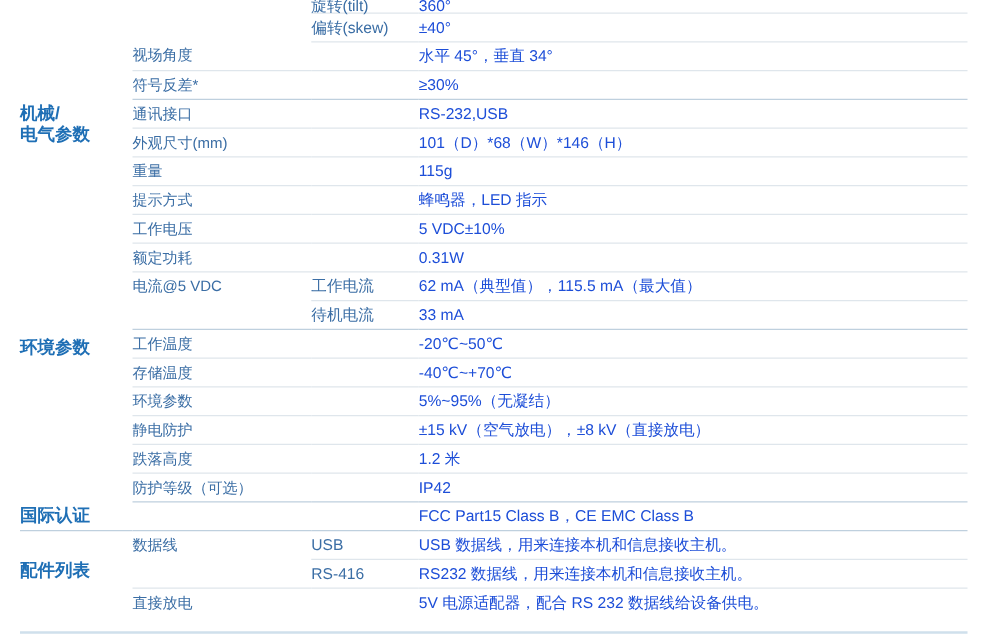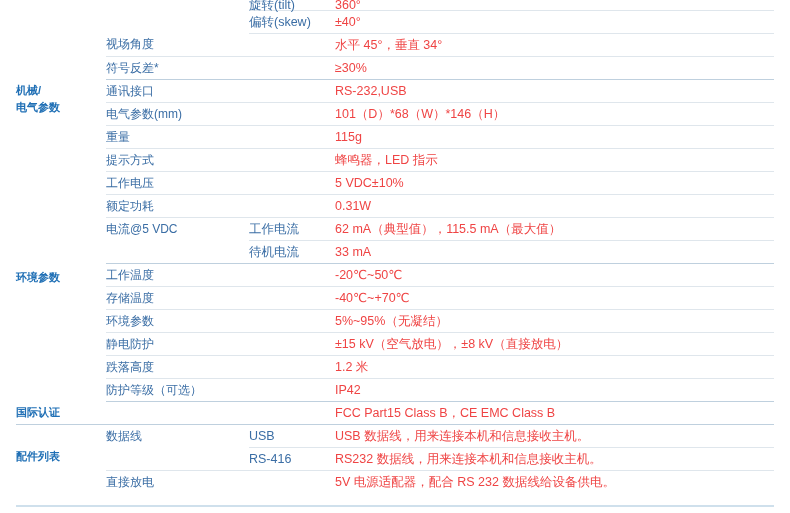--- a/index.html
+++ b/index.html
@@ -36,37 +36,37 @@
   .col-cat { width: 90px; }
   .col-name { width: 143px; }
   .col-sub { width: 86px; }
   .col-val { width: 439px; }
 
   .cell-cat {
     color: #1f6fb5;
     font-weight: bold;
     padding-left: 22px;
     box-sizing: border-box;
-    font-size: 11px;
+    font-size: 14px;
   }
   .cell-name {
     color: #3b6ea5;
     padding-left: 22px;
     box-sizing: border-box;
     font-size: 12px;
   }
   .cell-sub {
     color: #3b6ea5;
     padding-left: 0px;
     box-sizing: border-box;
     font-size: 12.5px;
     margin-top: 29px;
   }
   .cell-val {
-    color: #ef4444;
+    color: #1d4ed8;
     padding-left: 0px;
     box-sizing: border-box;
     font-size: 12.5px;
     margin-top: 12px;
   }
   .val-indent {
     padding-left: 80px;
   }
   .rule-thin {
     border-bottom: 1px solid #dfe6ec;
@@ -132,21 +132,21 @@
         <td class="cell-cat cat-stack" rowspan="8" style="vertical-align:top; padding-top:3px;">
           <div>机械/</div>
           <div>电气参数</div>
         </td>
         <td class="cell-name rule-thin">通讯接口</td>
         <td class="cell-sub rule-thin"></td>
         <td class="cell-val rule-thin">RS-232,USB</td>
       </tr>
 
       <tr>
-        <td class="cell-name rule-thin">电气参数(mm)</td>
+        <td class="cell-name rule-thin">外观尺寸(mm)</td>
         <td class="cell-sub rule-thin"></td>
         <td class="cell-val rule-thin">101（D）*68（W）*146（H）</td>
       </tr>
 
       <tr>
         <td class="cell-name rule-thin">重量</td>
         <td class="cell-sub rule-thin"></td>
         <td class="cell-val rule-thin">115g</td>
       </tr>
 

